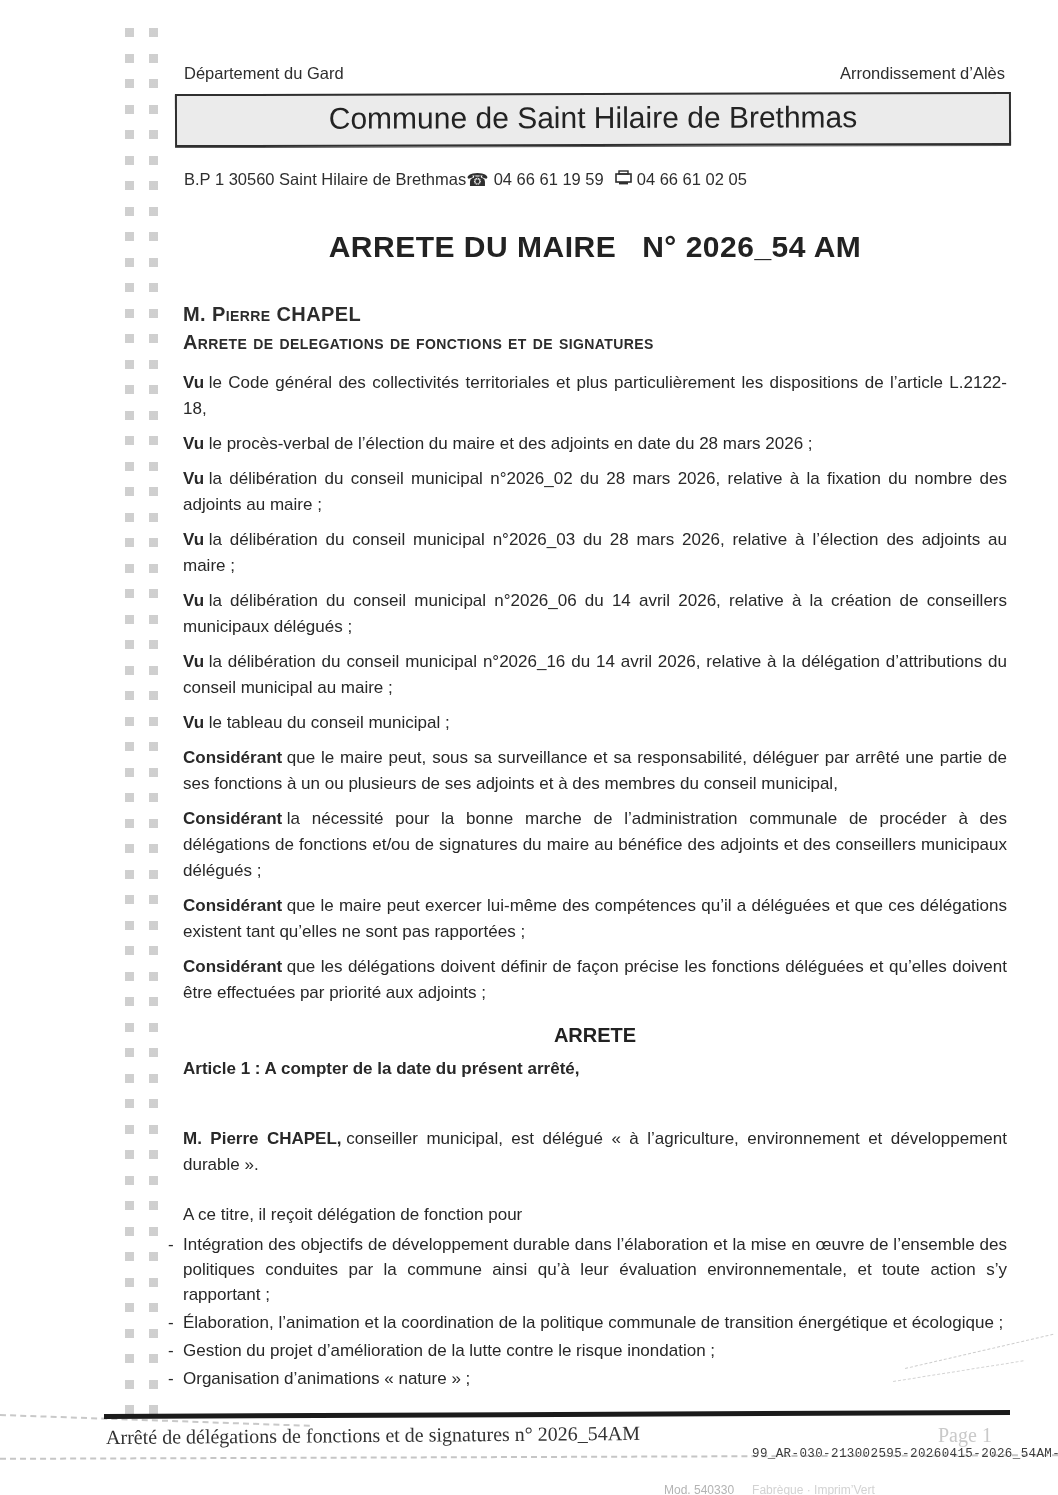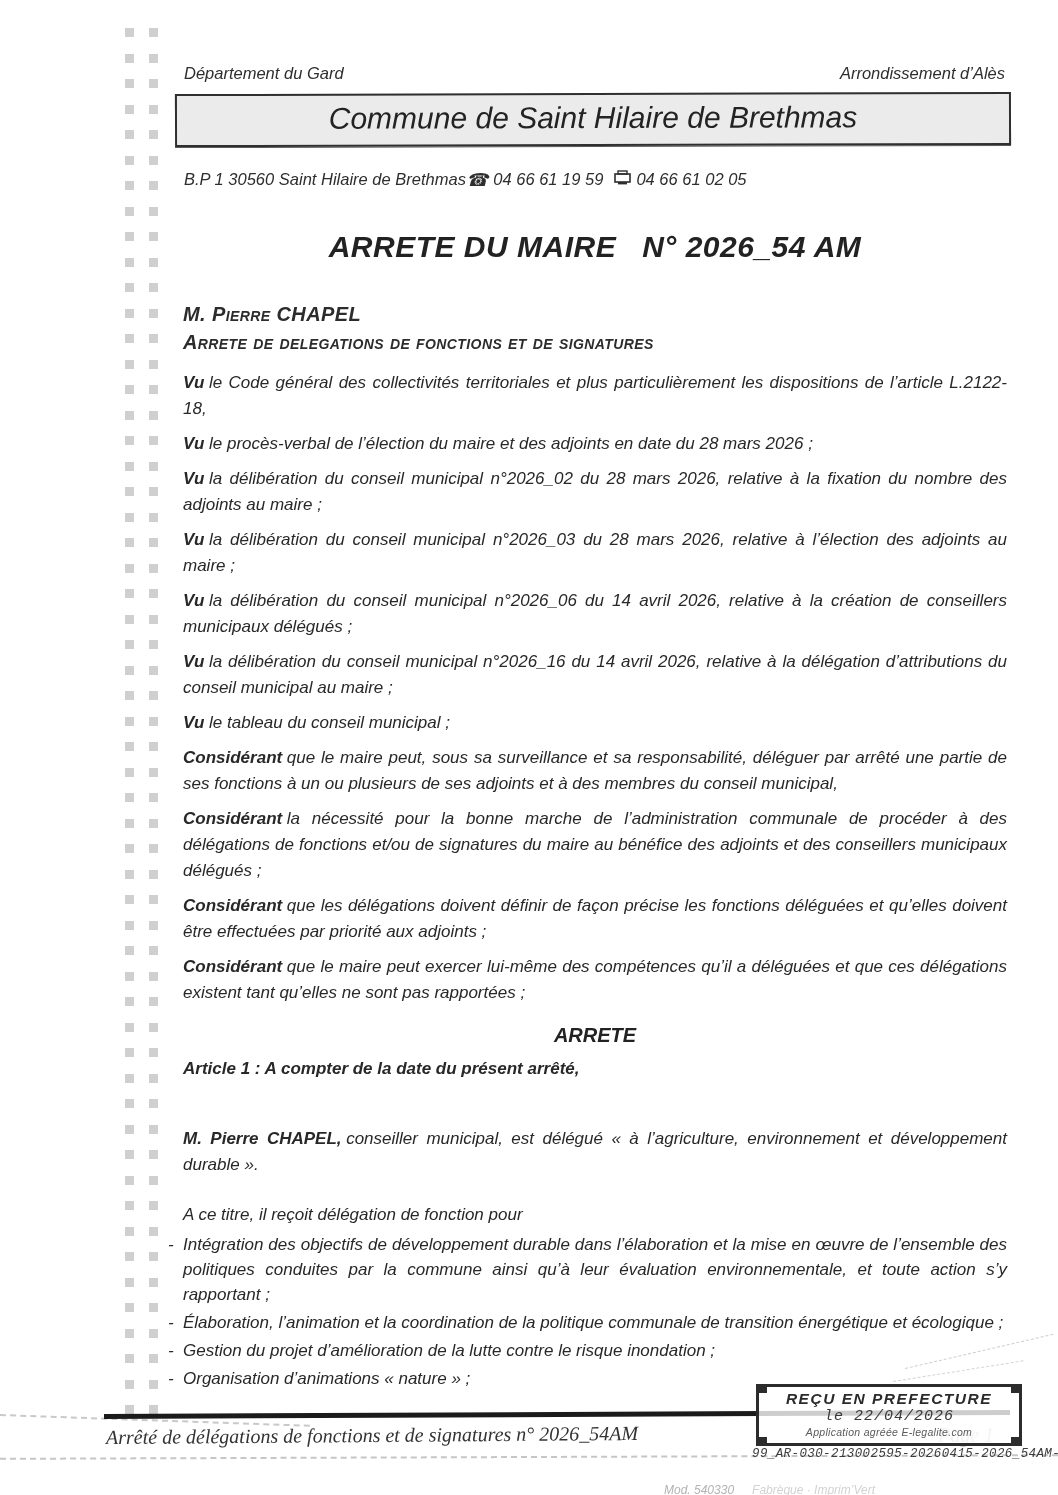--- a/index.html
+++ b/index.html
@@ -1,18 +1,18 @@
 <!DOCTYPE html>
 <html lang="fr"><head>
 <meta charset="utf-8">
 <style>
   html,body{margin:0;padding:0;background:#ffffff;}
   .page{
     position:relative;width:1058px;height:1495px;background:#fff;
-    font-family:"Liberation Sans",sans-serif;color:#262626;overflow:hidden;font-style:italic;
+    font-family:"Liberation Sans",sans-serif;color:#262626;overflow:hidden;
   }
   
   .punch{
     position:absolute;top:28px;height:1402px;width:9px;
     background:repeating-linear-gradient(180deg,
       rgba(168,168,168,.55) 0px, rgba(168,168,168,.55) 9px,
       rgba(0,0,0,0) 9px, rgba(0,0,0,0) 25.5px);
   }
   .p1{left:125px}.p2{left:149px}
 
@@ -116,22 +116,22 @@
 
     <p class="par first"><strong class="lead">Vu</strong><span>le Code général des collectivités territoriales et plus particulièrement les dispositions de l’article L.2122-18,</span></p>
     <p class="par"><strong class="lead">Vu</strong><span>le procès-verbal de l’élection du maire et des adjoints en date du 28 mars 2026 ;</span></p>
     <p class="par"><strong class="lead">Vu</strong><span>la délibération du conseil municipal n°2026_02 du 28 mars 2026, relative à la fixation du nombre des adjoints au maire ;</span></p>
     <p class="par"><strong class="lead">Vu</strong><span>la délibération du conseil municipal n°2026_03 du 28 mars 2026, relative à l’élection des adjoints au maire ;</span></p>
     <p class="par"><strong class="lead">Vu</strong><span>la délibération du conseil municipal n°2026_06 du 14 avril 2026, relative à la création de conseillers municipaux délégués ;</span></p>
     <p class="par"><strong class="lead">Vu</strong><span>la délibération du conseil municipal n°2026_16 du 14 avril 2026, relative à la délégation d’attributions du conseil municipal au maire ;</span></p>
     <p class="par"><strong class="lead">Vu</strong><span>le tableau du conseil municipal ;</span></p>
     <p class="par"><strong class="lead">Considérant</strong><span>que le maire peut, sous sa surveillance et sa responsabilité, déléguer par arrêté une partie de ses fonctions à un ou plusieurs de ses adjoints et à des membres du conseil municipal,</span></p>
     <p class="par"><strong class="lead">Considérant</strong><span>la nécessité pour la bonne marche de l’administration communale de procéder à des délégations de fonctions et/ou de signatures du maire au bénéfice des adjoints et des conseillers municipaux délégués ;</span></p>
+    <p class="par"><strong class="lead">Considérant</strong><span>que le maire peut exercer lui-même des compétences qu’il a déléguées et que ces délégations existent tant qu’elles ne sont pas rapportées ;</span></p>
     <p class="par"><strong class="lead">Considérant</strong><span>que les délégations doivent définir de façon précise les fonctions déléguées et qu’elles doivent être effectuées par priorité aux adjoints ;</span></p>
-    <p class="par"><strong class="lead">Considérant</strong><span>que le maire peut exercer lui-même des compétences qu’il a déléguées et que ces délégations existent tant qu’elles ne sont pas rapportées ;</span></p>
 
     <div class="arrete-h">ARRETE</div>
 
     <div class="article-head">Article 1 : A compter de la date du présent arrêté,</div>
     <div class="article-body">
       <span class="name-b">M. Pierre CHAPEL,</span><span>conseiller municipal, est délégué « à l’agriculture, environnement et développement durable ».</span>
     </div>
 
     <div class="intro">A ce titre, il reçoit délégation de fonction pour</div>
 
@@ -144,28 +144,19 @@
   </div>
 
   <div class="dash-left"></div>
   <div class="rule"></div>
   <div class="footer-ref">Arrêté de délégations de fonctions et de signatures n° 2026_54AM</div>
   <div class="dash-bottom"></div>
   <div class="diag1"></div>
   <div class="diag2"></div>
   <div class="page-num">Page 1</div>
 
-  <div class="stamp">
-    <span class="c ctl"></span>
-    <span class="c ctr"></span>
-    <span class="c cbl"></span>
-    <span class="c cbr"></span>
-    <div class="s1">REÇU EN PREFECTURE</div>
-    <div class="s2">le 22/04/2026</div>
-    <div class="s3">Application agréée E-legalite.com</div>
-  </div>
   <div class="stamp-ref">99_AR-030-213002595-20260415-2026_54AM-A</div>
 
   <div class="mod-line">
     <span>Mod. 540330</span><span class="mod-faint">Fabrègue · Imprim’Vert</span>
   </div>
 
 </div>
 
 </body></html>

